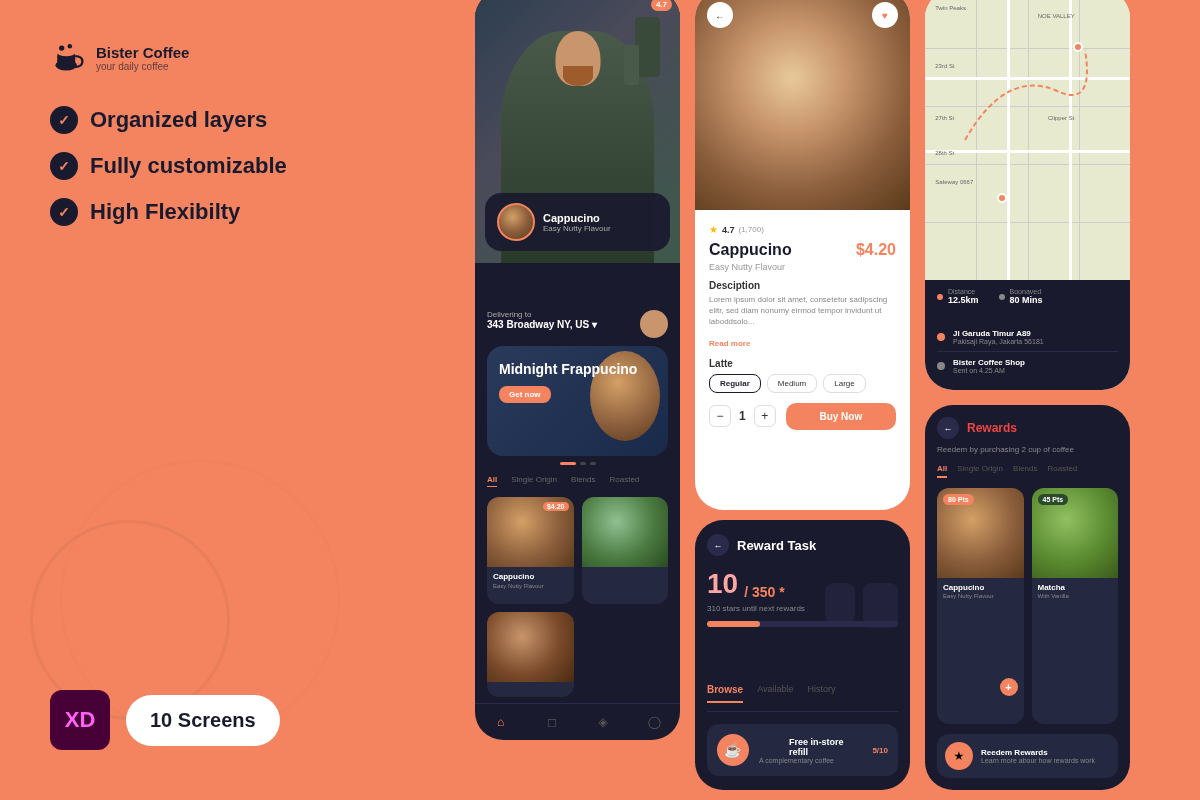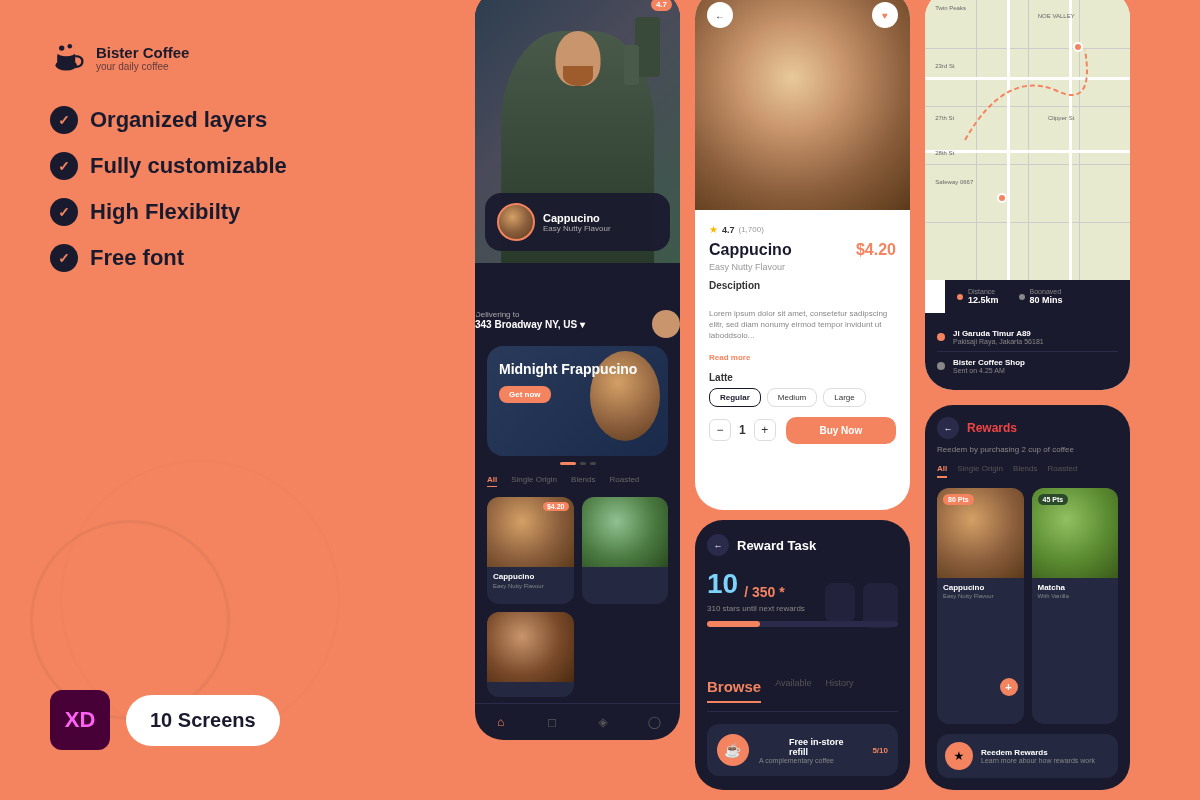--- a/index.html
+++ b/index.html
@@ -253,21 +253,21 @@
     
     .phone-2-content {
       width: 100%;
       height: 100%;
       background: #1a1a2e;
       display: flex;
       flex-direction: column;
       padding: 0;
     }
     .p2-header {
-      padding: 15px 0 8px;
+      padding: 15px 12px 8px;
       display: flex;
       justify-content: space-between;
       align-items: flex-start;
     }
     .p2-delivering {
       font-size: 8px;
       color: #aaa;
     }
     .p2-address {
       font-size: 10px;
@@ -478,21 +478,21 @@
     .p3-rating-count { font-size: 8px; color: #999; }
     .p3-title-row {
       display: flex;
       justify-content: space-between;
       align-items: flex-start;
       margin-bottom: 3px;
     }
     .p3-name { font-size: 16px; font-weight: 800; color: #1a1a2e; }
     .p3-price { font-size: 16px; font-weight: 800; color: #F4845F; }
     .p3-sub { font-size: 9px; color: #999; margin-bottom: 8px; }
-    .p3-desc-title { font-size: 10px; font-weight: 700; color: #333; margin-bottom: 17px; }
+    .p3-desc-title { font-size: 10px; font-weight: 700; color: #333; margin-bottom: 3px; }
     .p3-desc-text { font-size: 8px; color: #888; line-height: 1.4; margin-bottom: 4px; }
     .p3-read-more { font-size: 8px; color: #F4845F; font-weight: 600; }
     .p3-size-title { font-size: 10px; font-weight: 700; color: #333; margin: 8px 0 5px; }
     .p3-sizes {
       display: flex;
       gap: 6px;
       margin-bottom: 10px;
     }
     .p3-size-btn {
       border: 1px solid #ddd;
@@ -570,21 +570,21 @@
       font-size: 9px;
       color: white;
     }
     .p4-title { font-size: 13px; font-weight: 800; color: white; }
     .p4-points-row {
       display: flex;
       align-items: flex-end;
       gap: 6px;
       margin-bottom: 4px;
     }
-    .p4-points { font-size: 28px; font-weight: 900; color: #7dd3fc; }
+    .p4-points { font-size: 28px; font-weight: 900; color: #fca5a5; }
     .p4-total { font-size: 14px; color: #F4845F; font-weight: 700; }
     .p4-sub { font-size: 8px; color: #888; margin-bottom: 8px; }
     .p4-progress-bar {
       background: #2a2a4a;
       border-radius: 4px;
       height: 6px;
       margin-bottom: 16px;
       position: relative;
     }
     .p4-progress-fill {
@@ -594,21 +594,21 @@
       width: 28%;
     }
     .p4-tabs {
       display: flex;
       gap: 14px;
       margin-bottom: 12px;
       border-bottom: 1px solid #2a2a4a;
       padding-bottom: 8px;
     }
     .p4-tab-active {
-      font-size: 15px;
+      font-size: 10px;
       color: #F4845F;
       font-weight: 700;
       border-bottom: 2px solid #F4845F;
       padding-bottom: 6px;
     }
     .p4-tab { font-size: 9px; color: #555; }
     .p4-task-item {
       display: flex;
       align-items: center;
       gap: 10px;
@@ -683,21 +683,20 @@
       background: #F4845F;
       border-radius: 50%;
       border: 2px solid white;
     }
     .p5-info-bar {
       background: #1a1a2e;
       padding: 8px 12px;
       display: flex;
       gap: 20px;
       align-items: center;
-      margin-left: 20px;
     }
     .p5-stat { display: flex; align-items: center; gap: 5px; }
     .p5-stat-icon { width: 6px; height: 6px; background: #F4845F; border-radius: 50%; }
     .p5-stat-val { font-size: 9px; color: white; font-weight: 700; }
     .p5-stat-label { font-size: 7px; color: #888; }
     .p5-detail {
       background: #1a1a2e;
       padding: 10px 12px;
     }
     .p5-order-item {
@@ -881,24 +880,20 @@
       <span class="feature-text">Organized layers</span>
     </div>
     <div class="feature-item">
       <div class="check-icon"></div>
       <span class="feature-text">Fully customizable</span>
     </div>
     <div class="feature-item">
       <div class="check-icon"></div>
       <span class="feature-text">High Flexibilty</span>
     </div>
-    <div class="feature-item">
-      <div class="check-icon"></div>
-      <span class="feature-text">Free font</span>
-    </div>
   </div>
 
   <div class="watermark"></div>
   <div class="deco-circle" style="width:280px;height:280px;bottom:60px;left:60px;opacity:0.15;"></div>
 
   <div class="badges">
     <div class="xd-badge">
       <span>XD</span>
     </div>
     <div class="screens-badge">

